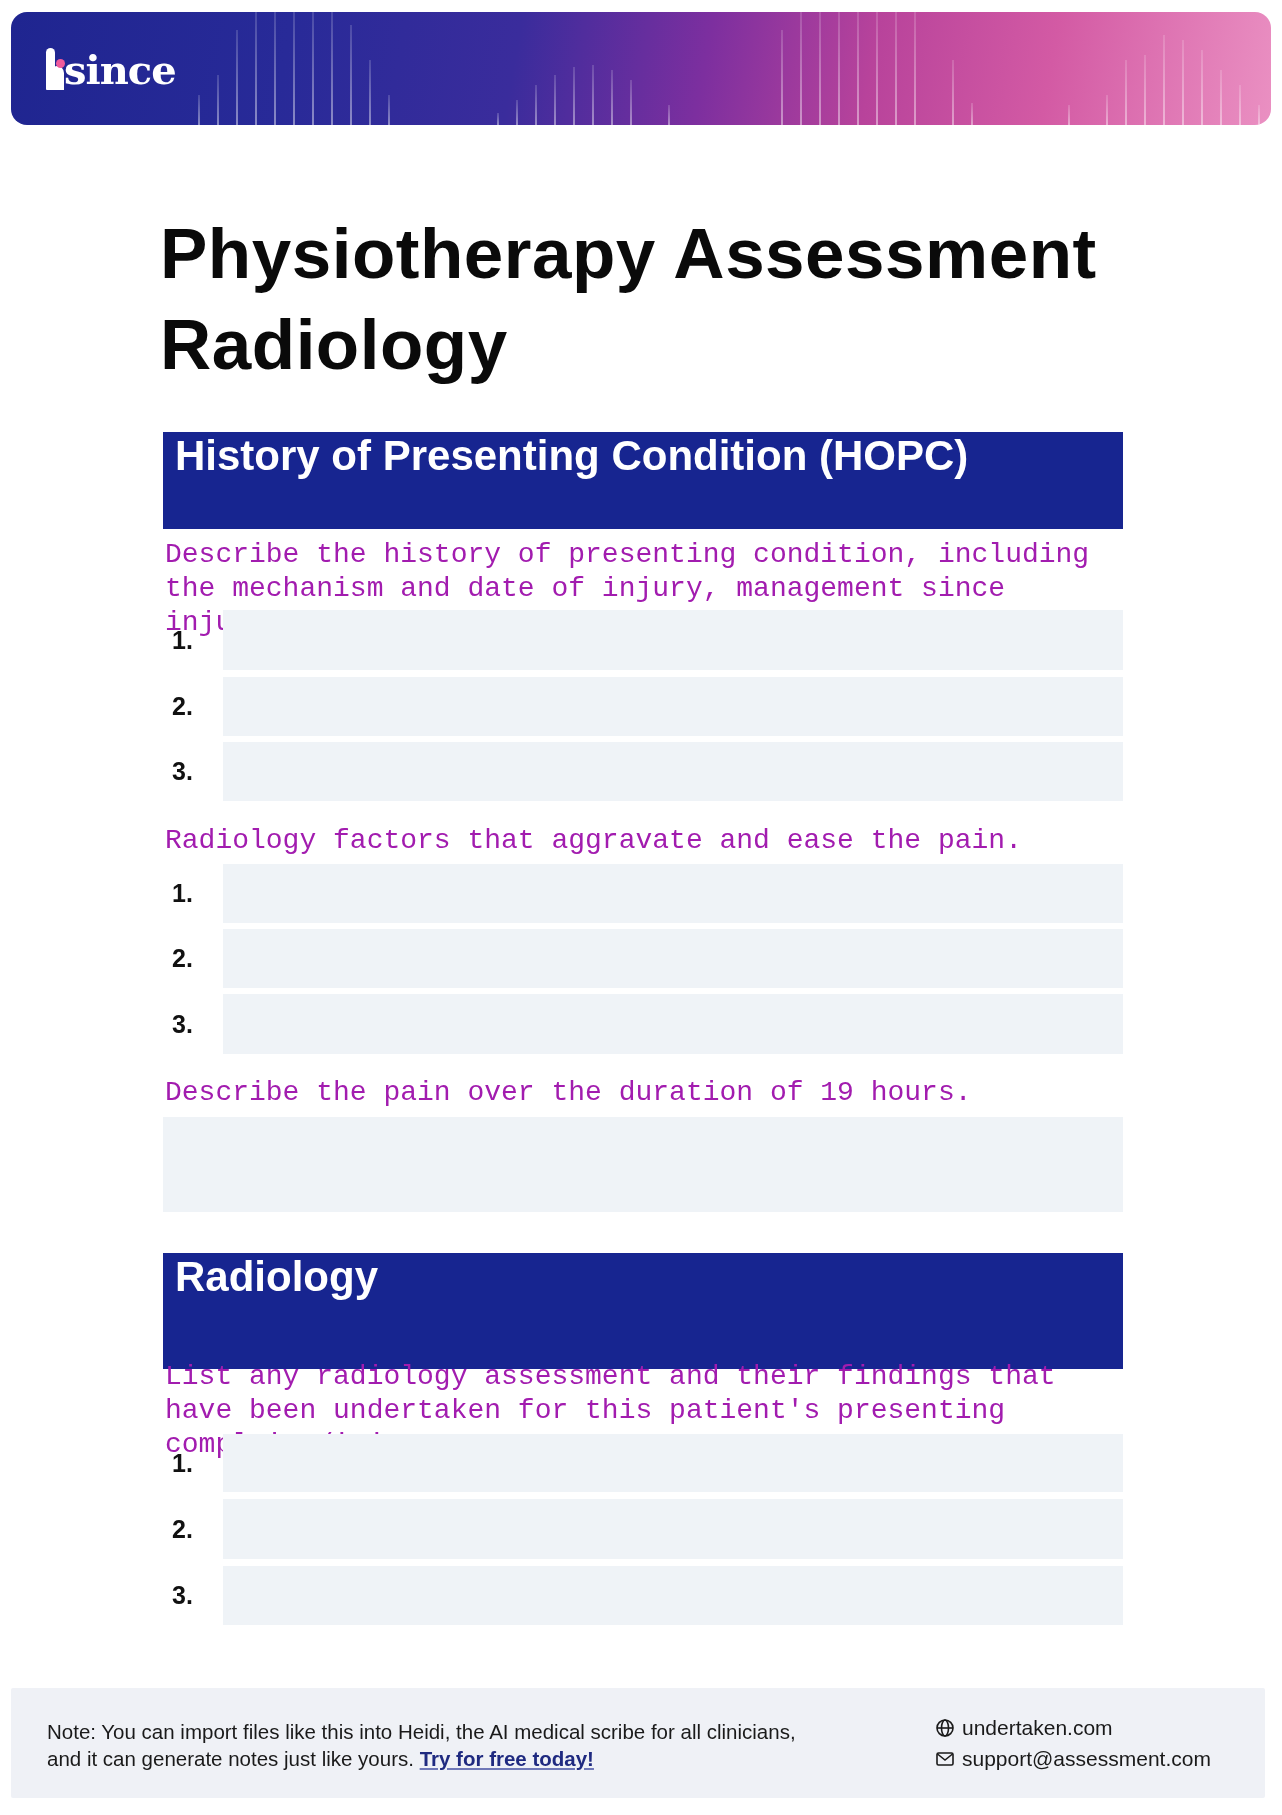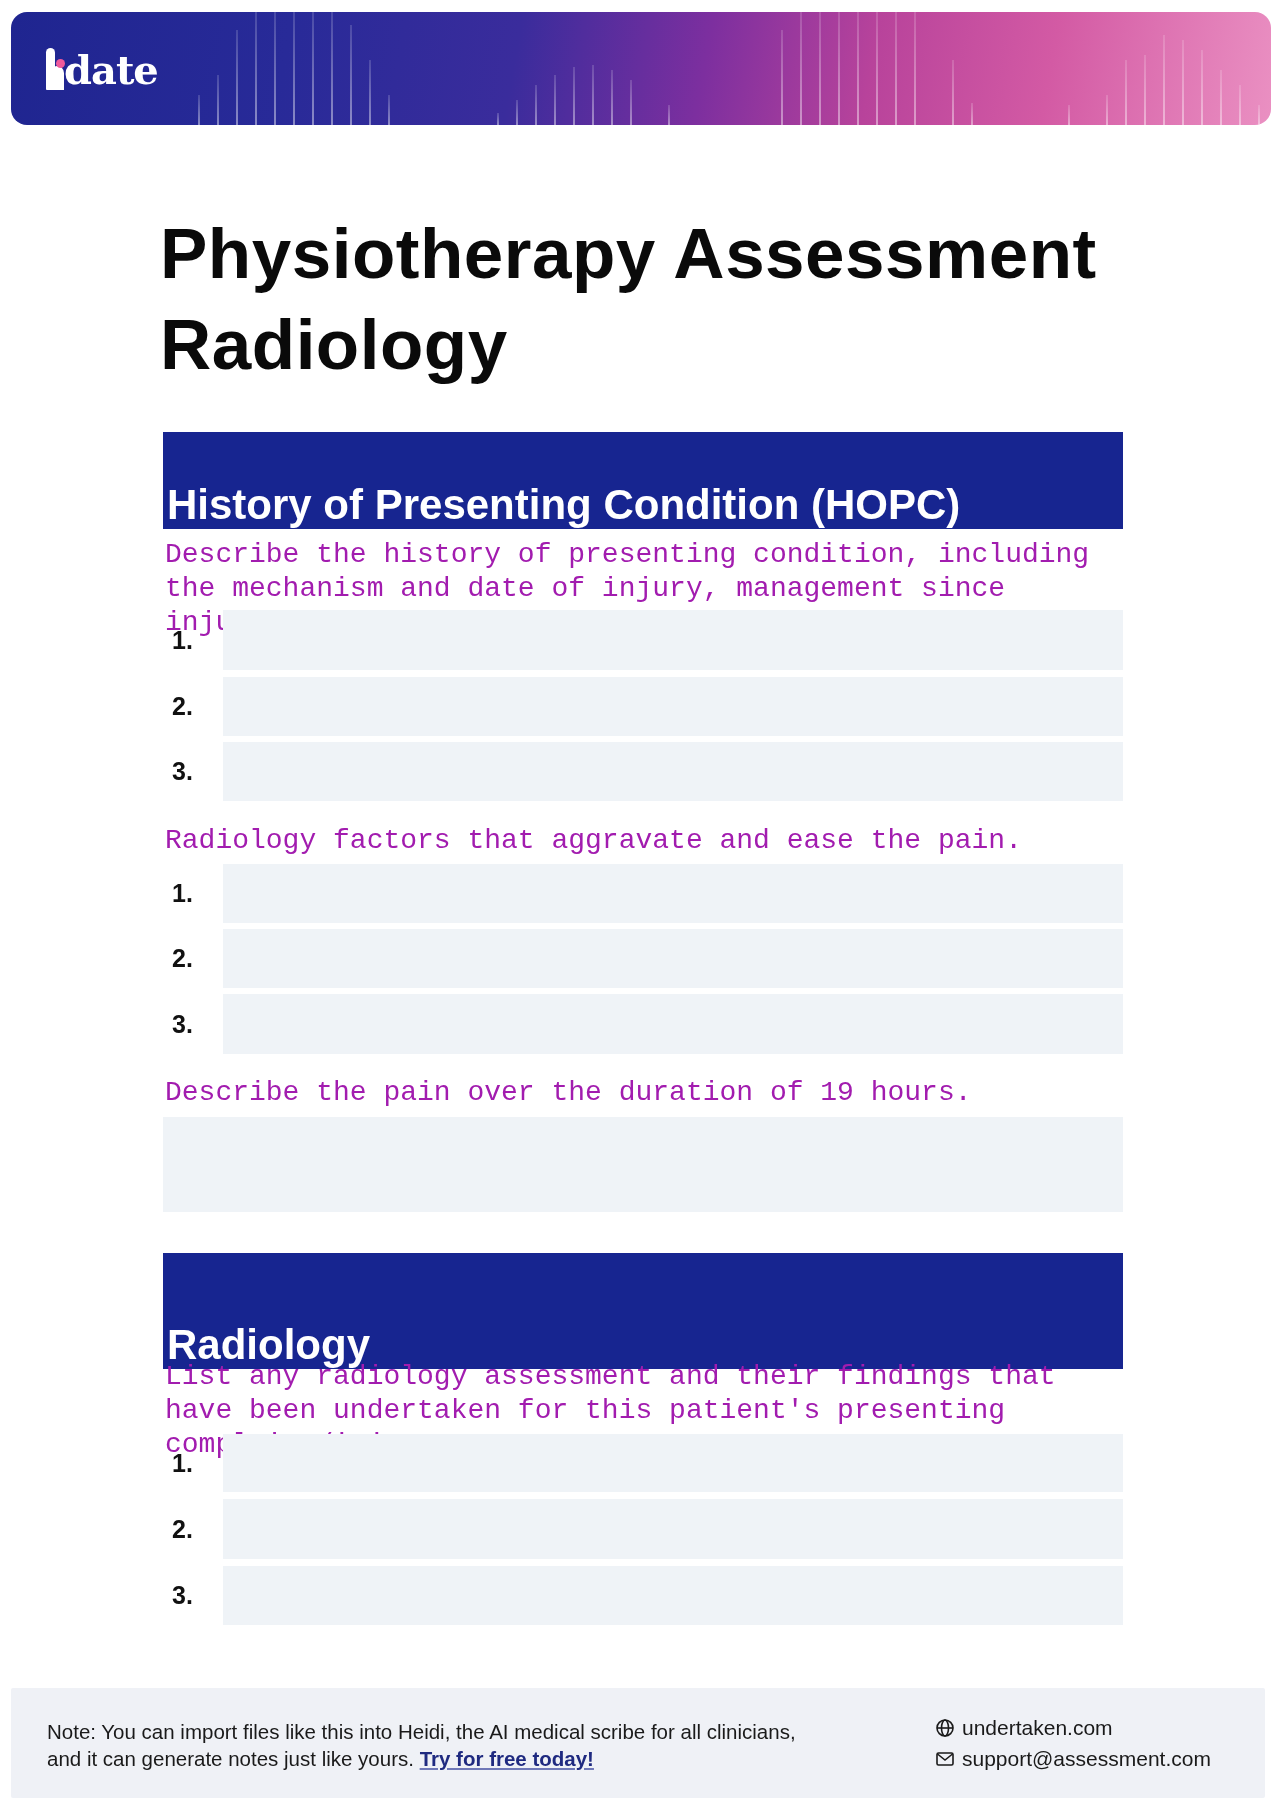--- a/index.html
+++ b/index.html
@@ -28,21 +28,21 @@
 
     .doc-title {
       position: absolute; left: 160px; top: 208px; width: 960px;
       font-family: "Liberation Sans", sans-serif; font-weight: bold; font-size: 71px; line-height: 91px;
       color: #0a0a0a; letter-spacing: 0.5px;
     }
 
     .section-bar {
       position: absolute; left: 163px; width: 960px; background: #172590;
       color: #ffffff; font-family: "Liberation Sans", sans-serif; font-weight: bold;
-      font-size: 42px; padding-left: 4px; display: flex; align-items: flex-end;
+      font-size: 42px; padding-left: 12px; display: flex; align-items: flex-start;
     }
 
     .prompt {
       position: absolute; left: 165px; width: 960px;
       font-family: Liberation Mono, monospace; font-size: 28px; line-height: 34px; color: #a21caf;
     }
 
     .num {
       position: absolute; left: 172px; width: 40px;
       font-family: "Liberation Sans", sans-serif; font-weight: bold; font-size: 25px; color: #111;
@@ -115,21 +115,21 @@
   <div class="line" style="left:1209px;height:55px"></div>
   <div class="line" style="left:1228px;height:40px"></div>
   <div class="line" style="left:1247px;height:20px"></div>
 
   <div class="logo">
     <span class="h-mark">
       <span class="stem"></span>
         <span class="leg"></span>
         <span class="dot"></span>
     </span>
-    <span>date</span>
+    <span>since</span>
   </div>
 </div>
 
 <h1 class="doc-title">Physiotherapy Assessment Radiology</h1>
 
 <div class="section-bar" style="top:432px;height:97px">
   <span>History of Presenting Condition (HOPC)</span>
 </div>
 
 <p class="prompt" style="top:538px">Describe the history of presenting condition, including the mechanism and date of injury, management since injury, etc.</p>

